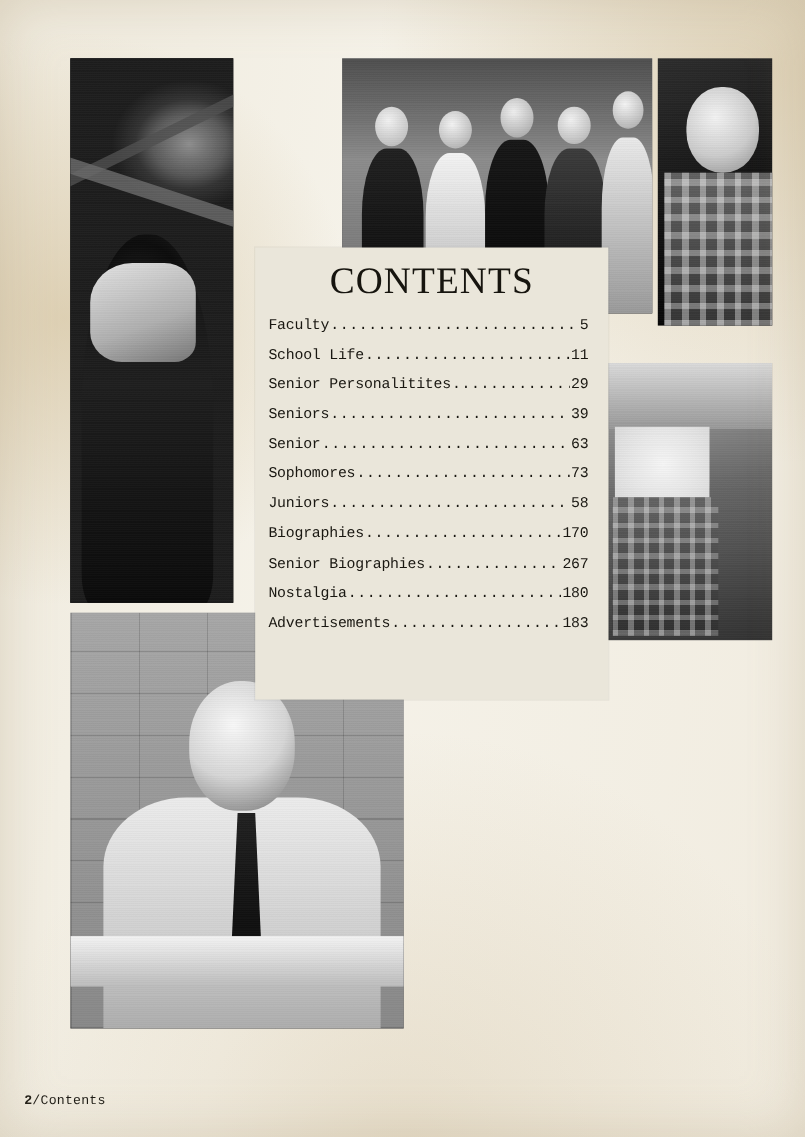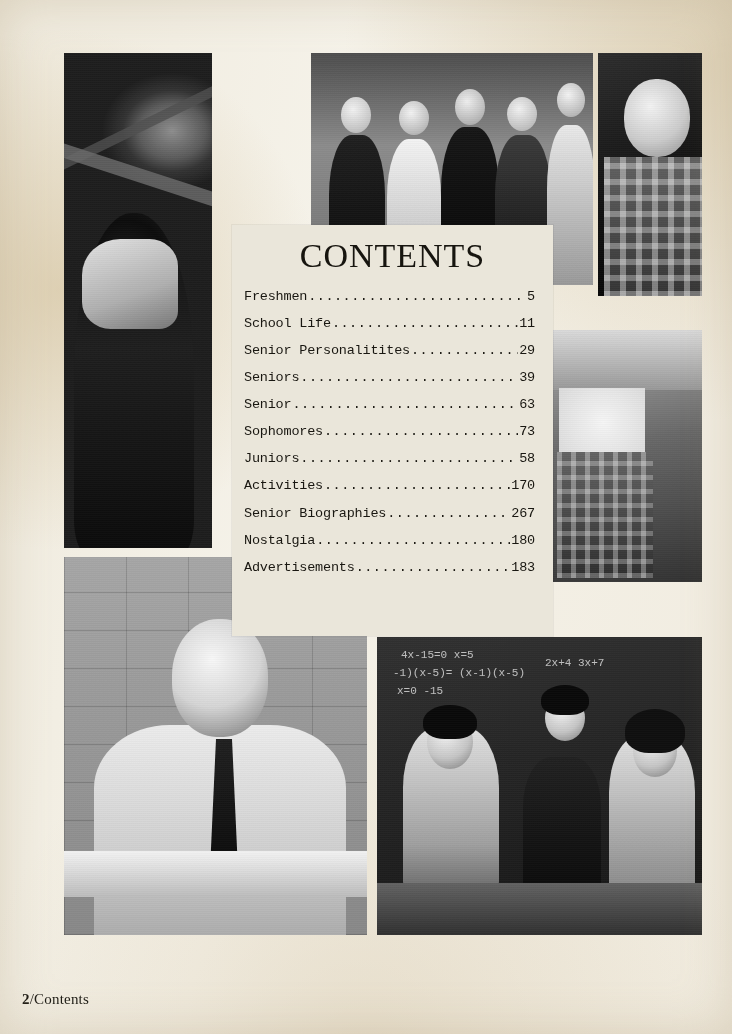--- a/index.html
+++ b/index.html
@@ -241,22 +241,22 @@
     color: #191711;
     font-family: "Liberation Mono", monospace;
     letter-spacing: 0.5px;
   }
   .toc-page { white-space: nowrap; padding-left: 1px; }
 
   
   #page-footer {
     position: absolute;
     left: 22px; bottom: 26px;
-    font-family: Liberation Serif, serif;
-    font-size: 15px;
+    font-family: Liberation Mono, monospace;
+    font-size: 12px;
     color: #1c1a14;
     letter-spacing: 0.2px;
   }
   #page-footer .num { font-weight: bold; }
 </style>
 </head>
 <body>
 
 <div id="page">
   <div id="paper-bg"></div>
@@ -299,44 +299,26 @@
 
   <div class="photo" id="photo-man-desk">
     <div class="cinder"></div>
     <div class="shirt"></div>
     <div class="head"></div>
     <div class="tie"></div>
     <div class="deskline"></div>
     <div class="grain"></div>
   </div>
 
-  <div class="photo" id="photo-classroom-bottom">
-    <div class="chalkboard"></div>
-    <div class="chalk" style="left:24px;top:12px;">4x-15=0  x=5</div>
-    <div class="chalk" style="left:16px;top:30px;">-1)(x-5)=  (x-1)(x-5)</div>
-    <div class="chalk" style="left:20px;top:48px;">x=0         -15</div>
-    <div class="chalk" style="left:168px;top:20px;">2x+4      3x+7</div>
-    <div class="student" style="left:26px;width:96px;height:168px;"></div>
-    <div class="sh" style="left:50px;top:78px;width:46px;height:54px;"></div>
-    <div class="hair" style="left:46px;top:68px;width:54px;height:34px;"></div>
-    <div class="student" style="left:146px;width:78px;height:138px;background:linear-gradient(180deg,#2b2823,#15130f);"></div>
-    <div class="sh" style="left:168px;top:58px;width:40px;height:46px;"></div>
-    <div class="hair" style="left:164px;top:48px;width:48px;height:30px;"></div>
-    <div class="student" style="left:232px;width:86px;height:160px;background:linear-gradient(180deg,#dedacd,#8d8678);"></div>
-    <div class="sh" style="left:256px;top:88px;width:44px;height:52px;"></div>
-    <div class="hair" style="left:248px;top:72px;width:60px;height:44px;background:#1a1712;"></div>
-    <div class="deskfront"></div>
-    <div class="grain"></div>
-  </div>
 
   <div id="contents-card">
     <h1 id="contents-title">CONTENTS</h1>
     <ul class="toc-list" id="toc-list">
         <li class="toc-row">
-          <span class="toc-label">Freshmen</span>
+          <span class="toc-label">Faculty</span>
           <span class="toc-dots">........................................................</span>
           <span class="toc-page">5</span>
         </li>
         <li class="toc-row">
           <span class="toc-label">School Life</span>
           <span class="toc-dots">........................................................</span>
           <span class="toc-page">11</span>
         </li>
         <li class="toc-row">
           <span class="toc-label">Senior Personalitites</span>
@@ -357,21 +339,21 @@
           <span class="toc-label">Sophomores</span>
           <span class="toc-dots">........................................................</span>
           <span class="toc-page">73</span>
         </li>
         <li class="toc-row">
           <span class="toc-label">Juniors</span>
           <span class="toc-dots">........................................................</span>
           <span class="toc-page">58</span>
         </li>
         <li class="toc-row">
-          <span class="toc-label">Activities</span>
+          <span class="toc-label">Biographies</span>
           <span class="toc-dots">........................................................</span>
           <span class="toc-page">170</span>
         </li>
         <li class="toc-row">
           <span class="toc-label">Senior Biographies</span>
           <span class="toc-dots">........................................................</span>
           <span class="toc-page">267</span>
         </li>
         <li class="toc-row">
           <span class="toc-label">Nostalgia</span>

